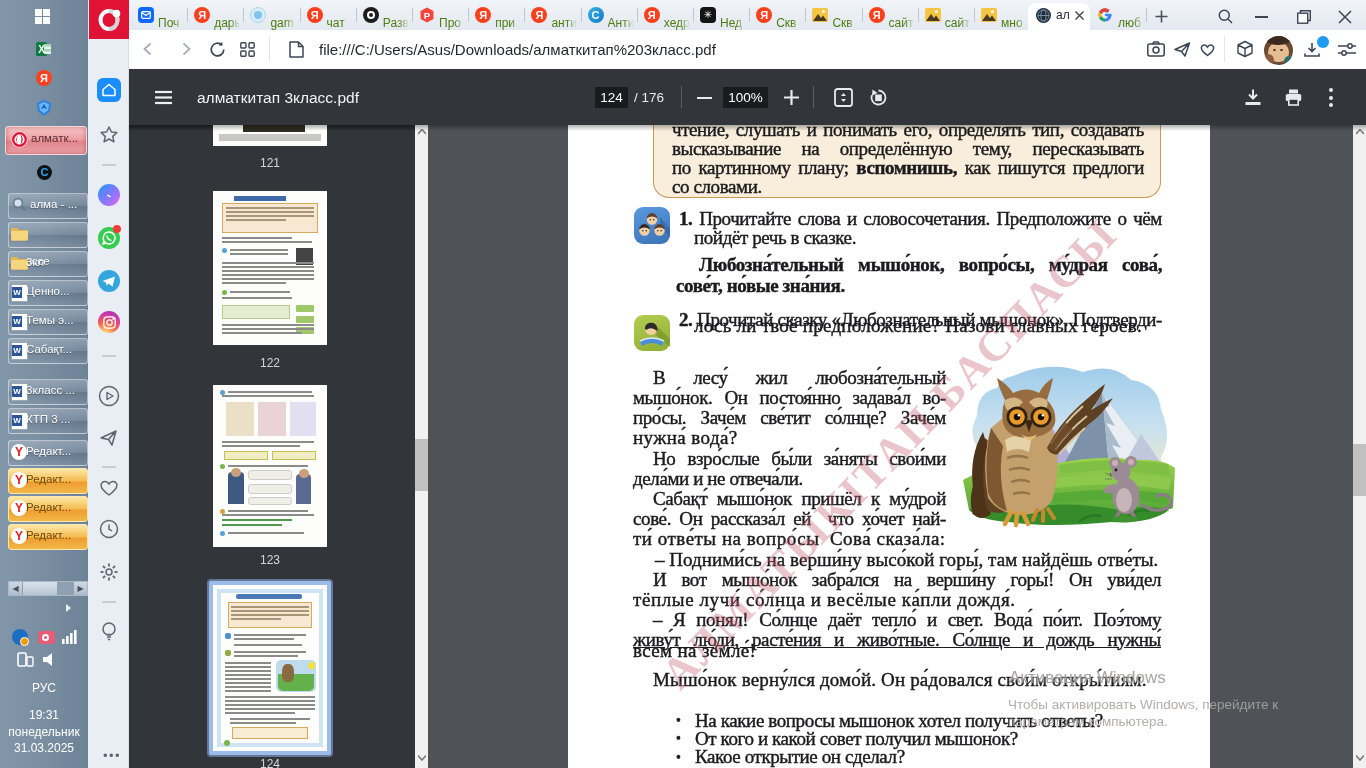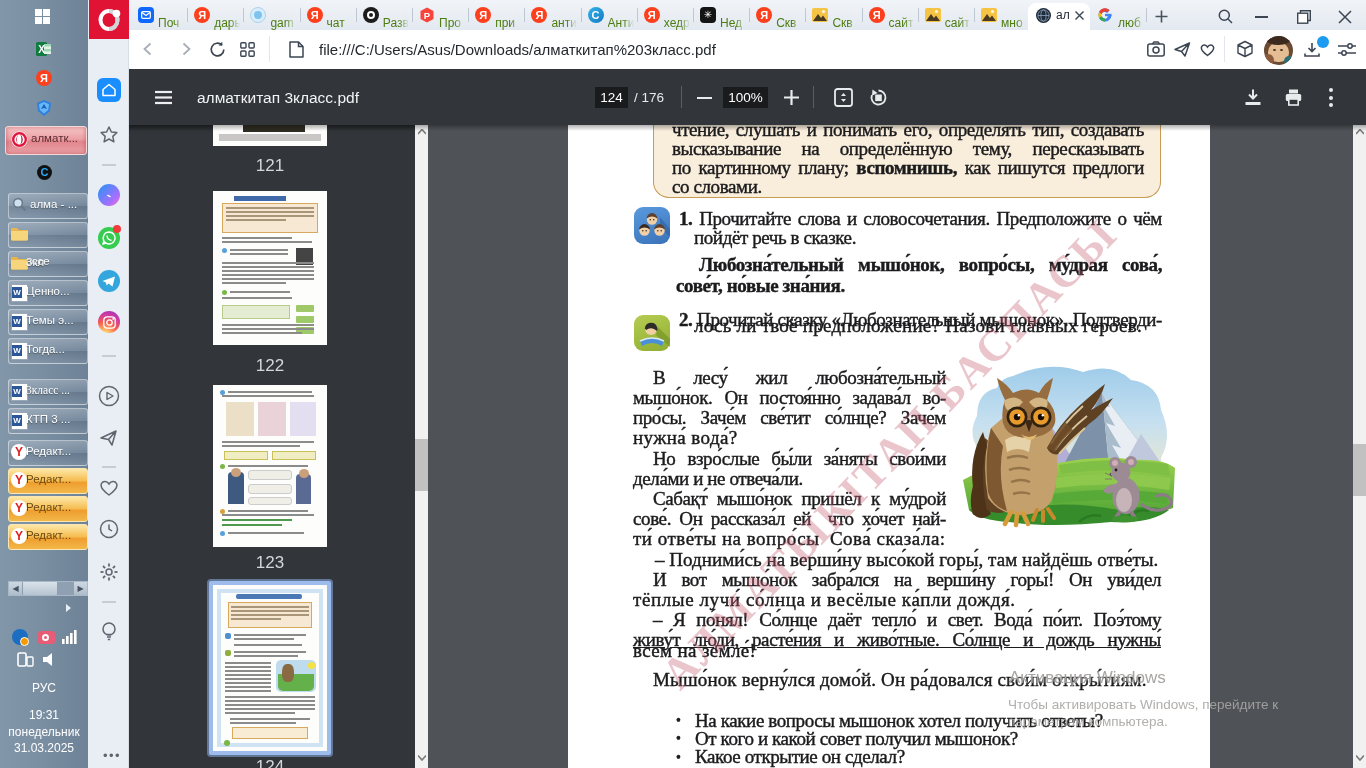--- a/index.html
+++ b/index.html
@@ -5,21 +5,21 @@
 font-family:"Liberation Sans",sans-serif;}
 .ab{position:absolute;}
 .ic{position:absolute;}
 svg{display:block}
 .tl{position:absolute;font-family:"Liberation Serif",serif;font-size:19px;line-height:20px;color:#1b1b1d;white-space:nowrap;letter-spacing:-0.4px;-webkit-text-stroke:0.42px #1b1b1d;}
 .tj{text-align:justify;text-align-last:justify;white-space:normal;}
 .tabtxt{position:absolute;top:16px;font-size:12px;color:#4d7c0f;white-space:nowrap;overflow:hidden;}
 .tbtn{position:absolute;left:8px;width:80px;height:26px;border-radius:3px;
 border:1px solid rgba(255,255,255,0.45);background:linear-gradient(180deg,rgba(255,255,255,0.22),rgba(255,255,255,0.05) 48%,rgba(0,0,0,0.08) 52%,rgba(255,255,255,0.06));box-sizing:border-box;}
 .tbl{position:absolute;left:26px;top:6px;font-size:11.5px;color:#fff;white-space:nowrap;text-shadow:0 1px 1px rgba(0,0,0,0.35);}
-.thl{position:absolute;color:#d4d6d7;font-size:17px;width:120px;text-align:center;font-family:"Liberation Sans",sans-serif;}
+.thl{position:absolute;color:#d4d6d7;font-size:12px;width:120px;text-align:center;font-family:"Liberation Sans",sans-serif;}
 </style></head>
 <body>
 
 <div class="ab" style="left:0;top:0;width:88px;height:768px;background:linear-gradient(90deg,#8296aa,#7c90a4 40%,#6e8297);"></div>
 <div id="tb"></div>
 
 <div class="ab" style="left:35px;top:9px;width:7px;height:7px;background:#fff;"></div>
 <div class="ab" style="left:43px;top:9px;width:7px;height:7px;background:#fff;"></div>
 <div class="ab" style="left:35px;top:17px;width:7px;height:7px;background:#fff;"></div>
 <div class="ab" style="left:43px;top:17px;width:7px;height:7px;background:#fff;"></div>
@@ -80,24 +80,24 @@
 <div class="tbl" style="top:256px;">3кл</div>
 
 <div class="tbtn" style="top:280px;"></div>
 <div class="wicon" style="left:11px;top:284px"></div>
 <div class="tbl" style="top:285px;">Ценно...</div>
 <div class="tbtn" style="top:309px;"></div>
 <div class="wicon" style="left:11px;top:313px"></div>
 <div class="tbl" style="top:314px;">Темы э...</div>
 <div class="tbtn" style="top:338px;"></div>
 <div class="wicon" style="left:11px;top:342px"></div>
-<div class="tbl" style="top:343px;">Тогда...</div>
+<div class="tbl" style="top:343px;">Сабақт...</div>
 <div class="tbtn" style="top:379px;"></div>
 <div class="wicon" style="left:11px;top:383px"></div>
-<div class="tbl" style="top:384px;font-family:Liberation Serif, serif;">3класс ...</div>
+<div class="tbl" style="top:384px;">3класс ...</div>
 <div class="tbtn" style="top:408px;"></div>
 <div class="wicon" style="left:11px;top:412px"></div>
 <div class="tbl" style="top:413px;">КТП 3 ...</div>
 <style>.wicon{position:absolute;width:15px;height:16px;background:#fff;border:1px solid #9aa7b5;}
 .wicon:before{content:"W";position:absolute;left:0;top:2px;width:10px;height:11px;background:#2b579a;color:#fff;font-size:8px;font-weight:bold;text-align:center;line-height:11px;}
 .ybrow{position:absolute;left:11px;width:16px;height:16px;border-radius:50%;background:#fff;}
 .ybrow:before{content:"Y";position:absolute;left:0;top:0;width:16px;height:16px;color:#e02020;font-weight:bold;font-size:12px;text-align:center;line-height:16px;}</style>
 
 <div class="tbtn" style="top:440px;"></div>
 <div class="ybrow" style="top:444px"></div>

